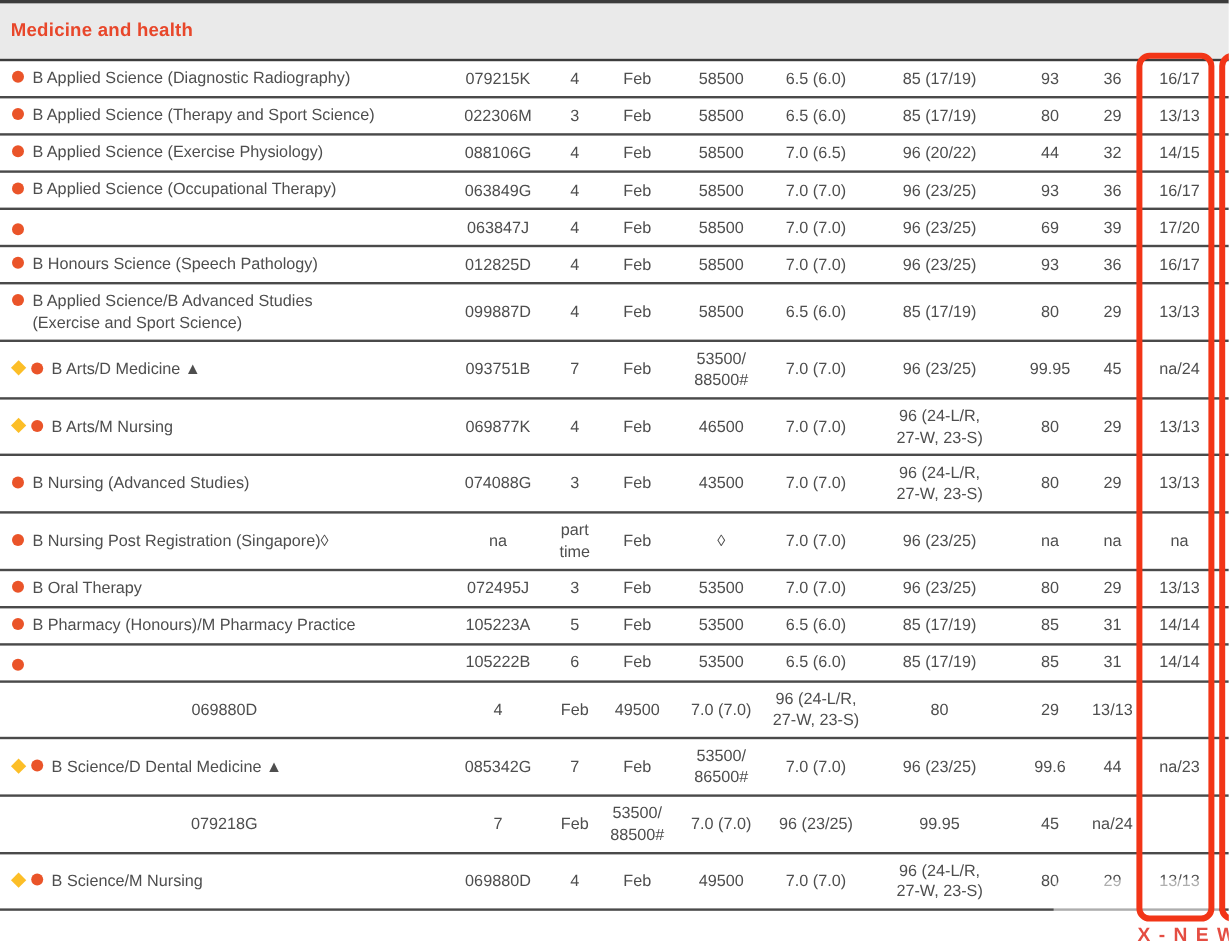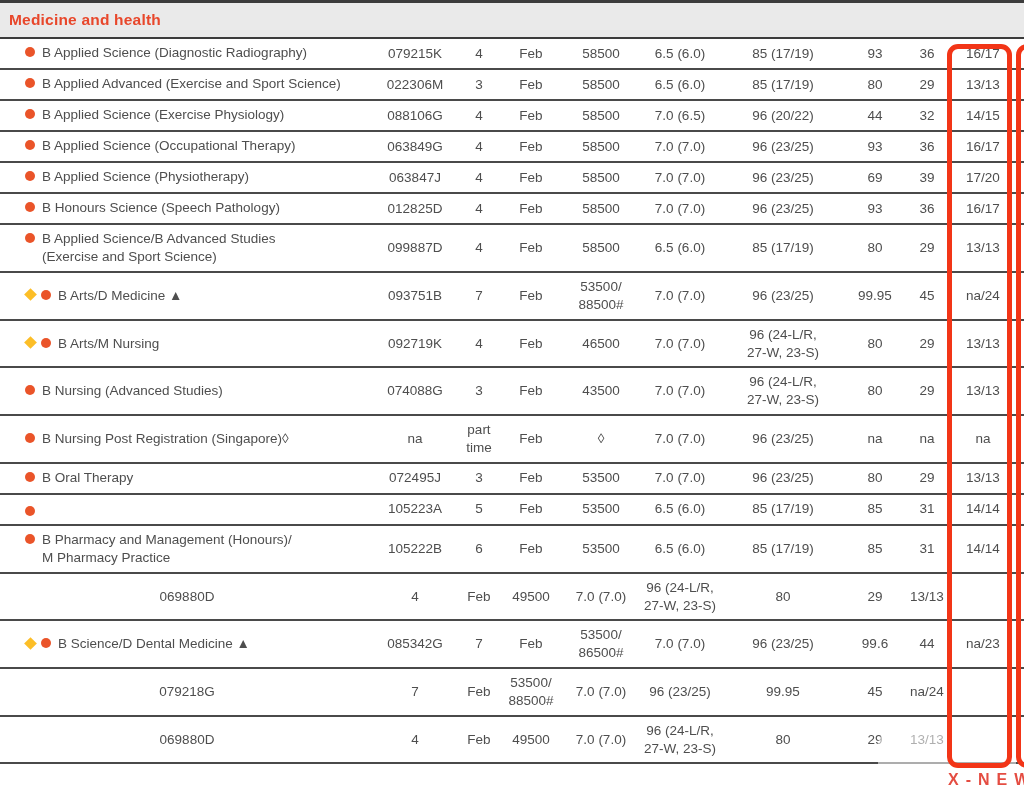--- a/index.html
+++ b/index.html
@@ -2,40 +2,40 @@
 <html><head>
 <meta charset="utf-8">
 <style>
   html,body{margin:0;padding:0;}
   body{
     width:1024px;height:788px;position:relative;overflow:hidden;background:#ffffff;
     font-family:"Liberation Sans","DejaVu Sans",sans-serif;color:#4e4e4e;
   }
   .top-rule{height:3px;background:#3c3c3c;}
   .section-band{
-    background:#eaeaea;height:36px;border-bottom:2.5px solid #3c3c3c;
+    background:#eaeaea;height:48px;border-bottom:2.5px solid #3c3c3c;
     display:flex;align-items:center;padding-left:9px;box-sizing:border-box;text-align:right;
   }
   .section-title{color:#e8472b;font-weight:bold;font-size:15.5px;letter-spacing:.2px;}
   .tbl{width:1024px;}
   .row{
     display:grid;
     grid-template-columns:374px 82px 46px 58px 82px 76px 130px 54px 50px 62px;
     align-items:center;
     border-bottom:2px solid #4a4a4a;
     padding:5px 0 5px 0;
     min-height:19px;
   }
   .cell{
     text-align:center;font-size:13.5px;line-height:1.32;white-space:pre-line;
     color:#4e4e4e;
   }
   .name-cell{
     display:flex;align-items:flex-start;gap:7px;text-align:left;
-    padding-left:25px;box-sizing:border-box;
+    padding-left:10px;box-sizing:border-box;
   }
   .name-text{font-size:13.5px;line-height:1.34;white-space:pre-line;color:#4e4e4e;}
   .markers{display:flex;align-items:center;gap:5px;margin-top:3px;flex:none;}
   .marker{display:inline-block;flex:none;}
   .marker.dot{width:10px;height:10px;border-radius:50%;background:#ea5429;}
   .marker.diamond{width:9px;height:9px;background:#fcbe27;transform:rotate(45deg);margin:0 1px;}
   .hl-box{
     position:absolute;border:5px solid #f23517;border-radius:11px;
     background:transparent;pointer-events:none;z-index:6;
   }
@@ -73,21 +73,21 @@
     <div class="cell">58500</div>
     <div class="cell">6.5 (6.0)</div>
     <div class="cell">85 (17/19)</div>
     <div class="cell">93</div>
     <div class="cell">36</div>
     <div class="cell">16/17</div>
   </div>
       <div class="row">
     <div class="cell name-cell">
       <span class="markers"><span class="marker dot"></span></span>
-      <span class="name-text">B Applied Advanced (Exercise and Sport Science)</span>
+      <span class="name-text">B Applied Science (Therapy and Sport Science)</span>
     </div>
     <div class="cell">022306M</div>
     <div class="cell">3</div>
     <div class="cell">Feb</div>
     <div class="cell">58500</div>
     <div class="cell">6.5 (6.0)</div>
     <div class="cell">85 (17/19)</div>
     <div class="cell">80</div>
     <div class="cell">29</div>
     <div class="cell">13/13</div>
@@ -118,21 +118,20 @@
     <div class="cell">58500</div>
     <div class="cell">7.0 (7.0)</div>
     <div class="cell">96 (23/25)</div>
     <div class="cell">93</div>
     <div class="cell">36</div>
     <div class="cell">16/17</div>
   </div>
       <div class="row">
     <div class="cell name-cell">
       <span class="markers"><span class="marker dot"></span></span>
-      <span class="name-text">B Applied Science (Physiotherapy)</span>
     </div>
     <div class="cell">063847J</div>
     <div class="cell">4</div>
     <div class="cell">Feb</div>
     <div class="cell">58500</div>
     <div class="cell">7.0 (7.0)</div>
     <div class="cell">96 (23/25)</div>
     <div class="cell">69</div>
     <div class="cell">39</div>
     <div class="cell">17/20</div>
@@ -182,21 +181,21 @@
     <div class="cell">96 (23/25)</div>
     <div class="cell">99.95</div>
     <div class="cell">45</div>
     <div class="cell">na/24</div>
   </div>
       <div class="row">
     <div class="cell name-cell">
       <span class="markers"><span class="marker diamond"></span><span class="marker dot"></span></span>
       <span class="name-text">B Arts/M Nursing</span>
     </div>
-    <div class="cell">092719K</div>
+    <div class="cell">069877K</div>
     <div class="cell">4</div>
     <div class="cell">Feb</div>
     <div class="cell">46500</div>
     <div class="cell">7.0 (7.0)</div>
     <div class="cell">96 (24-L/R,
 27-W, 23-S)</div>
     <div class="cell">80</div>
     <div class="cell">29</div>
     <div class="cell">13/13</div>
   </div>
@@ -242,36 +241,35 @@
     <div class="cell">53500</div>
     <div class="cell">7.0 (7.0)</div>
     <div class="cell">96 (23/25)</div>
     <div class="cell">80</div>
     <div class="cell">29</div>
     <div class="cell">13/13</div>
   </div>
       <div class="row">
     <div class="cell name-cell">
       <span class="markers"><span class="marker dot"></span></span>
+      <span class="name-text">B Pharmacy (Honours)/M Pharmacy Practice</span>
     </div>
     <div class="cell">105223A</div>
     <div class="cell">5</div>
     <div class="cell">Feb</div>
     <div class="cell">53500</div>
     <div class="cell">6.5 (6.0)</div>
     <div class="cell">85 (17/19)</div>
     <div class="cell">85</div>
     <div class="cell">31</div>
     <div class="cell">14/14</div>
   </div>
       <div class="row">
     <div class="cell name-cell">
       <span class="markers"><span class="marker dot"></span></span>
-      <span class="name-text">B Pharmacy and Management (Honours)/
-M Pharmacy Practice</span>
     </div>
     <div class="cell">105222B</div>
     <div class="cell">6</div>
     <div class="cell">Feb</div>
     <div class="cell">53500</div>
     <div class="cell">6.5 (6.0)</div>
     <div class="cell">85 (17/19)</div>
     <div class="cell">85</div>
     <div class="cell">31</div>
     <div class="cell">14/14</div>
@@ -310,20 +308,24 @@
     <div class="cell">Feb</div>
     <div class="cell">53500/
 88500#</div>
     <div class="cell">7.0 (7.0)</div>
     <div class="cell">96 (23/25)</div>
     <div class="cell">99.95</div>
     <div class="cell">45</div>
     <div class="cell">na/24</div>
   </div>
       <div class="row">
+    <div class="cell name-cell">
+      <span class="markers"><span class="marker diamond"></span><span class="marker dot"></span></span>
+      <span class="name-text">B Science/M Nursing</span>
+    </div>
     <div class="cell">069880D</div>
     <div class="cell">4</div>
     <div class="cell">Feb</div>
     <div class="cell">49500</div>
     <div class="cell">7.0 (7.0)</div>
     <div class="cell">96 (24-L/R,
 27-W, 23-S)</div>
     <div class="cell">80</div>
     <div class="cell">29</div>
     <div class="cell">13/13</div>

